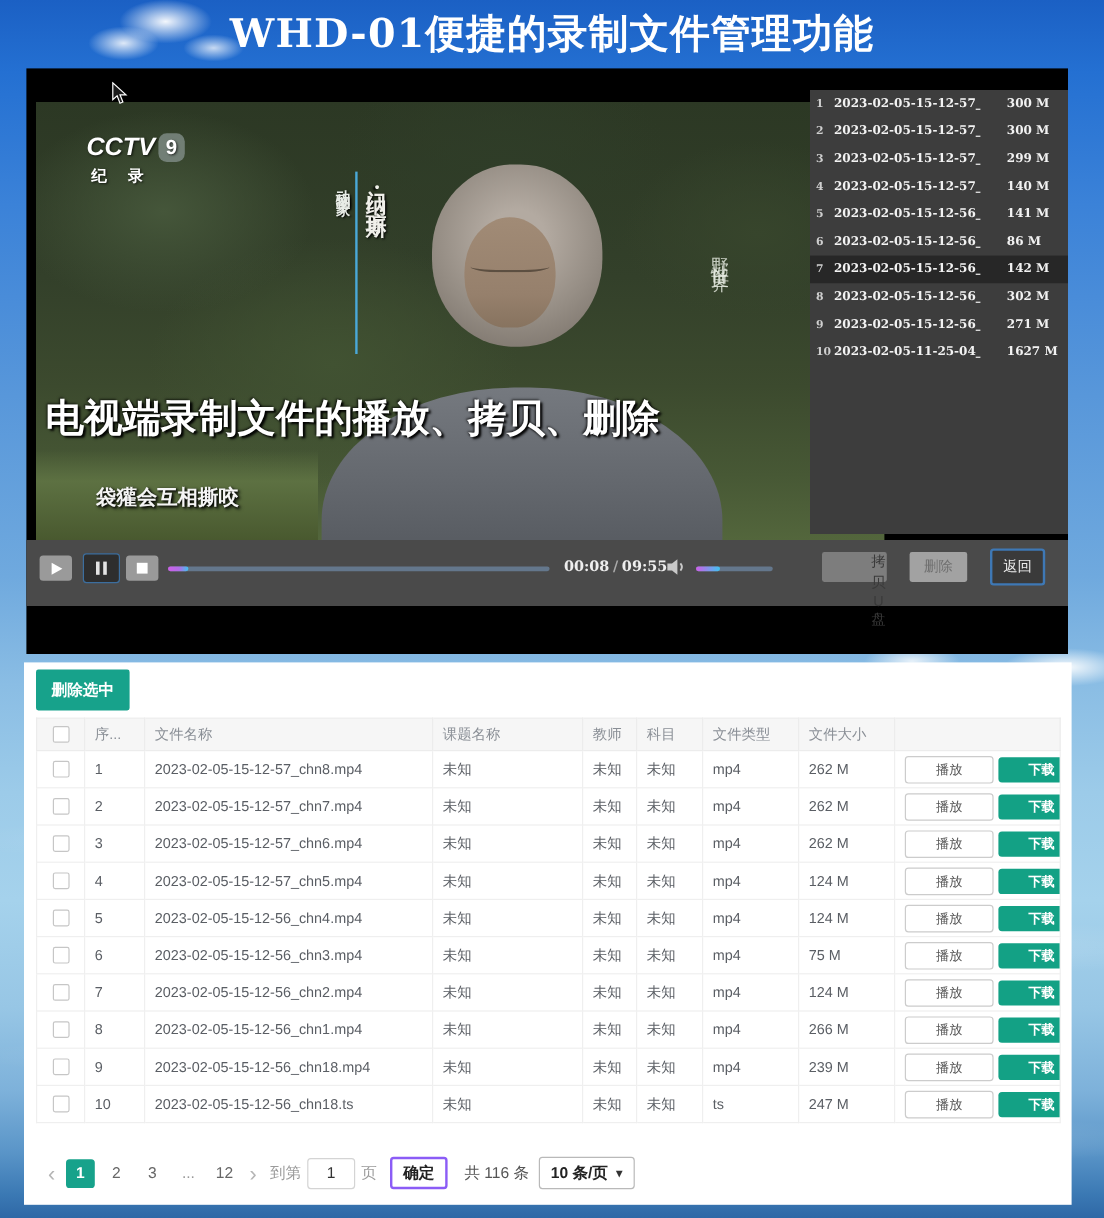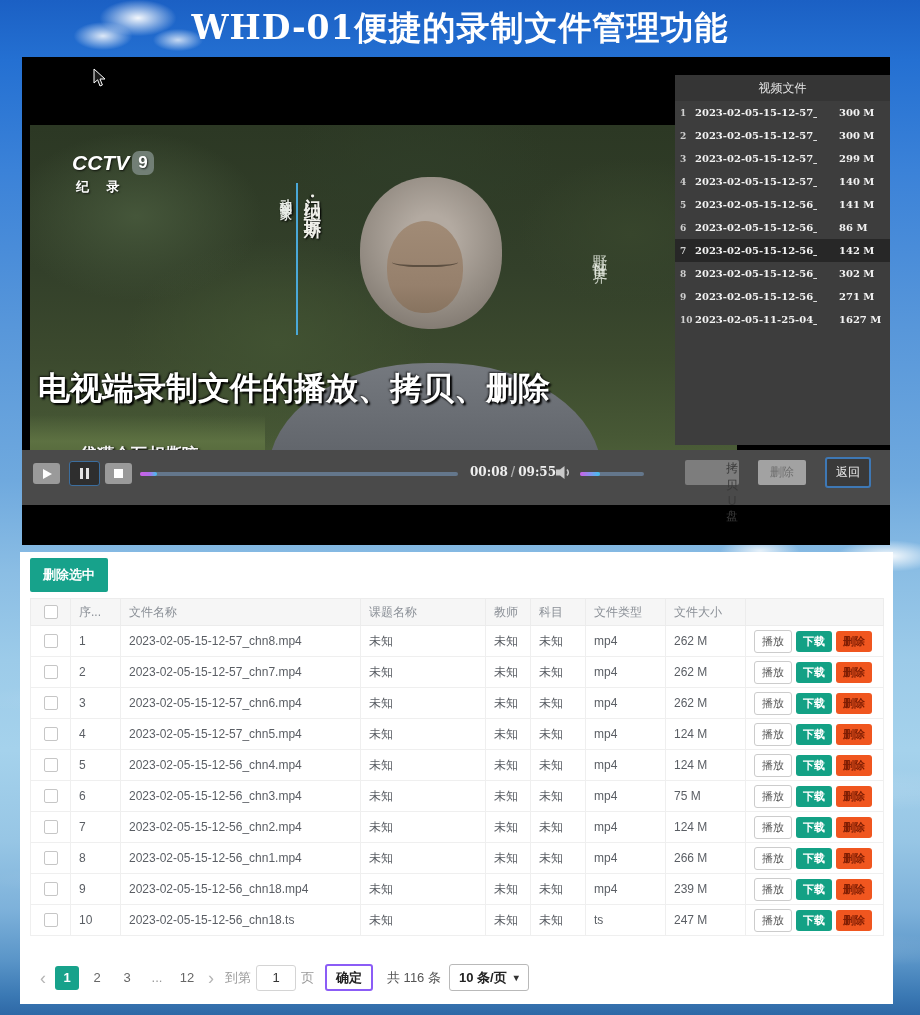--- a/index.html
+++ b/index.html
@@ -23,21 +23,20 @@
 
   
   .tv { position:absolute; left:22px; top:57px; width:868px; height:488px; background:#000; }
   .video { position:absolute; left:8px; top:28px; width:707px; height:365px; overflow:hidden;
     background-image:
       radial-gradient(ellipse 180px 120px at 15% 25%, #45563a 0%, rgba(0,0,0,0) 70%),
       radial-gradient(ellipse 200px 140px at 55% 15%, #2f3d28 0%, rgba(0,0,0,0) 70%),
       radial-gradient(ellipse 160px 110px at 85% 30%, #37452c 0%, rgba(0,0,0,0) 70%),
       radial-gradient(ellipse 220px 150px at 35% 60%, #415232 0%, rgba(0,0,0,0) 70%),
       linear-gradient(180deg,#2c3824 0%,#33402a 40%,#3c4a2e 65%,#475835 85%,#53663c 100%);
-    margin-top: 40px;
   }
   .grass { position:absolute; left:0; bottom:0; width:235px; height:75px;
     background:linear-gradient(180deg, rgba(93,113,66,0) 0%, #5d7142 35%, #49592f 100%); }
   .hair { position:absolute; left:330px; top:52px; width:142px; height:152px; border-radius:48%;
     background:radial-gradient(circle at 50% 40%, #b3aaa1 20%, #948c83 60%, #776f67 95%); }
   .face { position:absolute; left:357px; top:96px; width:76px; height:92px;
     border-radius:50% 50% 46% 46%; background:linear-gradient(180deg,#a18b76 0%,#96806c 70%,#87735f 100%); }
   .glasses { position:absolute; left:362px; top:130px; width:66px; height:12px;
     border-bottom:2px solid rgba(60,50,40,.65); border-radius:0 0 40% 40%; }
   .shirt { position:absolute; left:238px; top:238px; width:334px; height:130px;
@@ -120,21 +119,21 @@
   .file-table { position:absolute; left:10px; top:46px; width:853px;
     border-collapse:collapse; table-layout:fixed; }
   .file-table th { height:27px; background:#f6f6f6; border:1px solid #ececec;
     color:#8a8f96; font-weight:normal; font-size:12px; text-align:left; padding:0 8px;
     white-space:nowrap; overflow:hidden; }
   .file-table td { height:31px; border:1px solid #efefef; color:#5a5e64; font-size:12px;
     padding:0 8px; white-space:nowrap; overflow:hidden; background:#fff; }
   .c-check, .th-check { text-align:center !important; }
   .checkbox { display:inline-block; width:14px; height:14px; background:#fff;
     border:1px solid #c6c6c6; border-radius:2px; vertical-align:middle; }
-  .row-actions button { margin-right:4px; padding:3px 7px; font-size:11px; border-radius:3px; }
+  .row-actions button { margin-right:4px; padding:3px 25px; font-size:11px; border-radius:3px; }
   .btn-play { background:#fff; border:1px solid #ccc; color:#555; }
   .btn-download { background:#13a185; border:none; color:#fff; font-weight:bold; }
   .btn-delete { background:#f0561f; border:none; color:#7e1d03; font-weight:bold; }
 
   .web-pager { position:absolute; left:14px; bottom:13px; display:flex; align-items:center; }
   .pg-chevron { color:#b5b5b5; font-size:18px; padding:0 6px; line-height:24px; }
   .pg-pages { display:flex; align-items:center; }
   .pg-item { min-width:24px; height:24px; line-height:24px; text-align:center;
     color:#666; font-size:13px; margin:0 3px; border-radius:3px; }
   .pg-item.active { background:#17a28b; color:#fff; font-weight:bold; }
@@ -174,21 +173,20 @@
 
     <div class="v-role">动物学家</div>
     <div class="v-line"></div>
     <div class="v-name">门纳·琼斯</div>
     <div class="v-watermark">野性世界2</div>
     <div class="video-overlay-text">电视端录制文件的播放、拷贝、删除</div>
     <div class="video-subtitle">袋獾会互相撕咬</div>
   </div>
 
   <div class="file-panel">
-    <div class="panel-title">视频文件</div>
     <div>
         <div class="tv-row">
           <span class="tv-no">1</span>
           <span class="tv-name">2023-02-05-15-12-57_chn8.mp4</span>
           <span class="tv-size">300 M</span>
         </div>
         <div class="tv-row">
           <span class="tv-no">2</span>
           <span class="tv-name">2023-02-05-15-12-57_chn7.mp4</span>
           <span class="tv-size">300 M</span>

